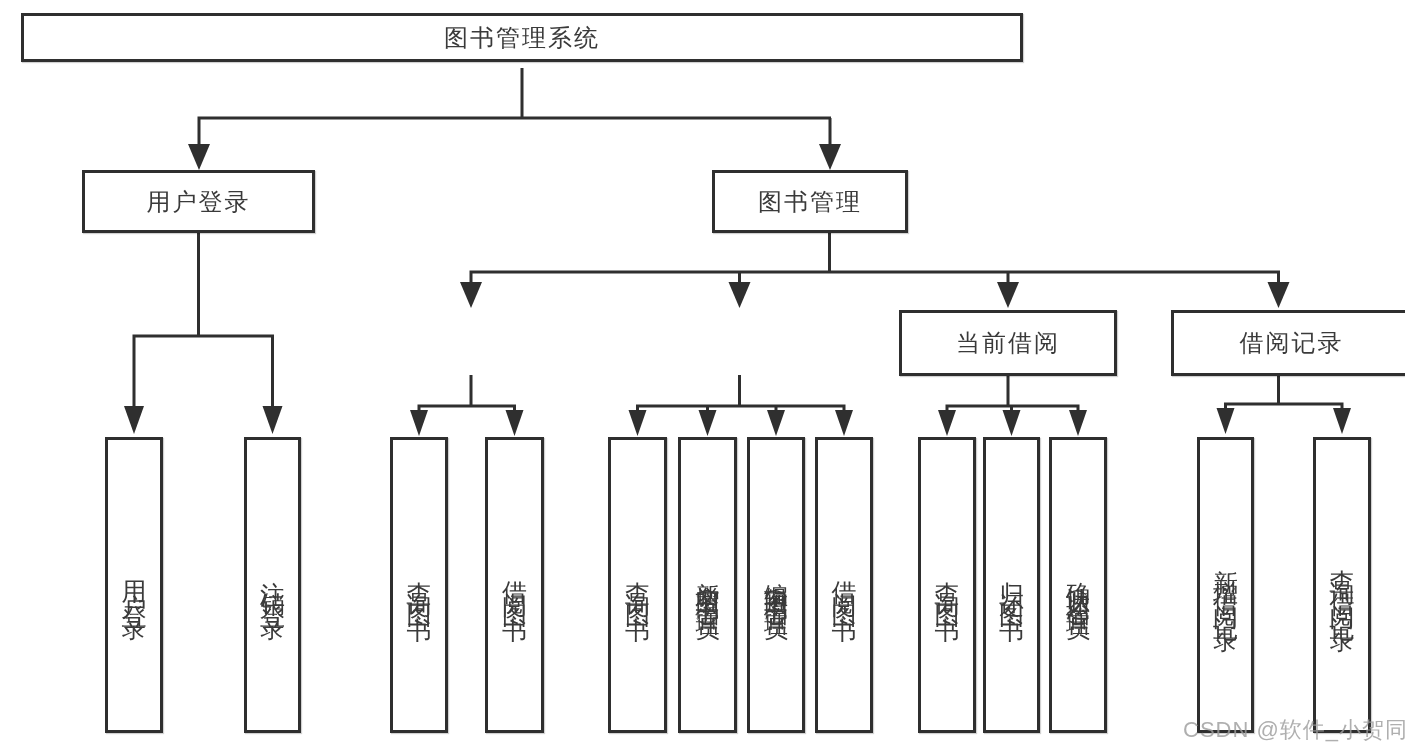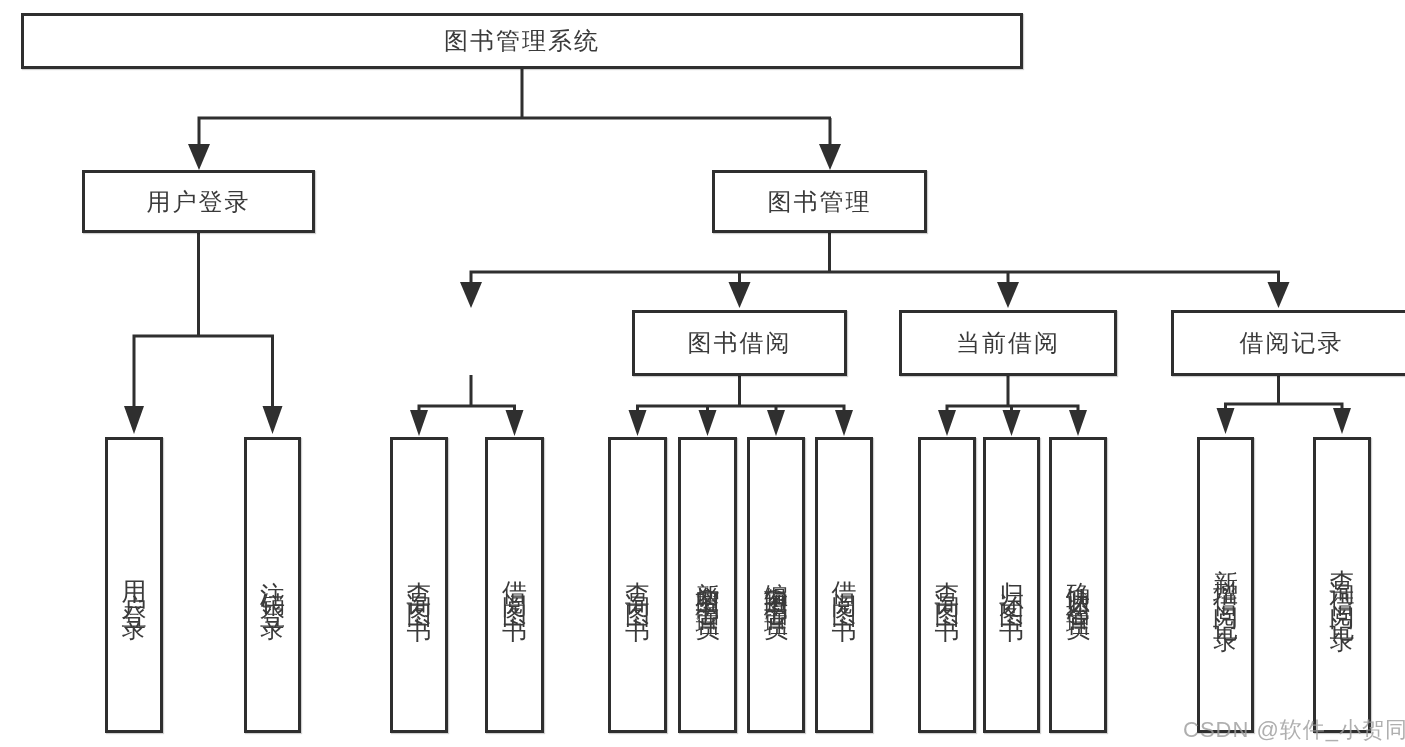--- a/index.html
+++ b/index.html
@@ -16,21 +16,21 @@
   .connectors polygon { fill:#2f2f2f; }
   .node {
     position:absolute;
     border:3px solid #2f2f2f;
     background:#ffffff;
     display:flex; align-items:center; justify-content:center;
     color:#3a3a3a;
     box-shadow:1px 1px 1px rgba(0,0,0,0.18);
   }
   .node.h .label { font-size:24px; letter-spacing:2px; white-space:nowrap; }
-  .node.root { left:21px; top:13px; width:1002px; height:56px; }
+  .node.root { left:21px; top:13px; width:1002px; height:49px; }
   .node.l2 { top:170px; height:63px; }
   .node.l3 { top:310px; height:66px; }
   .node.v { top:437px; height:296px; }
   .node.v .label {
     writing-mode:vertical-rl;
     text-orientation:mixed;
     font-size:25px;
     line-height:1;
     letter-spacing:12px;
   }
@@ -94,27 +94,24 @@
     </g>
   </svg>
 
   <div class="node h root">
     <span class="label">图书管理系统</span>
   </div>
 
   <div class="node h l2" style="left:82px; width:233px;">
     <span class="label">用户登录</span>
   </div>
-  <div class="node h l2" style="left:712px; width:215px;">
+  <div class="node h l2" style="left:712px; width:196px;">
     <span class="label">图书管理</span>
   </div>
 
-  <div class="node h l3" style="left:632px; width:215px;">
-    <span class="label">图书借阅</span>
-  </div>
   <div class="node h l3" style="left:899px; width:218px;">
     <span class="label">当前借阅</span>
   </div>
   <div class="node h l3" style="left:1171px; width:241px;">
     <span class="label">借阅记录</span>
   </div>
 
   <div class="node v" style="left:105px; width:58px;">
     <span class="label">用户登录</span>
   </div>

